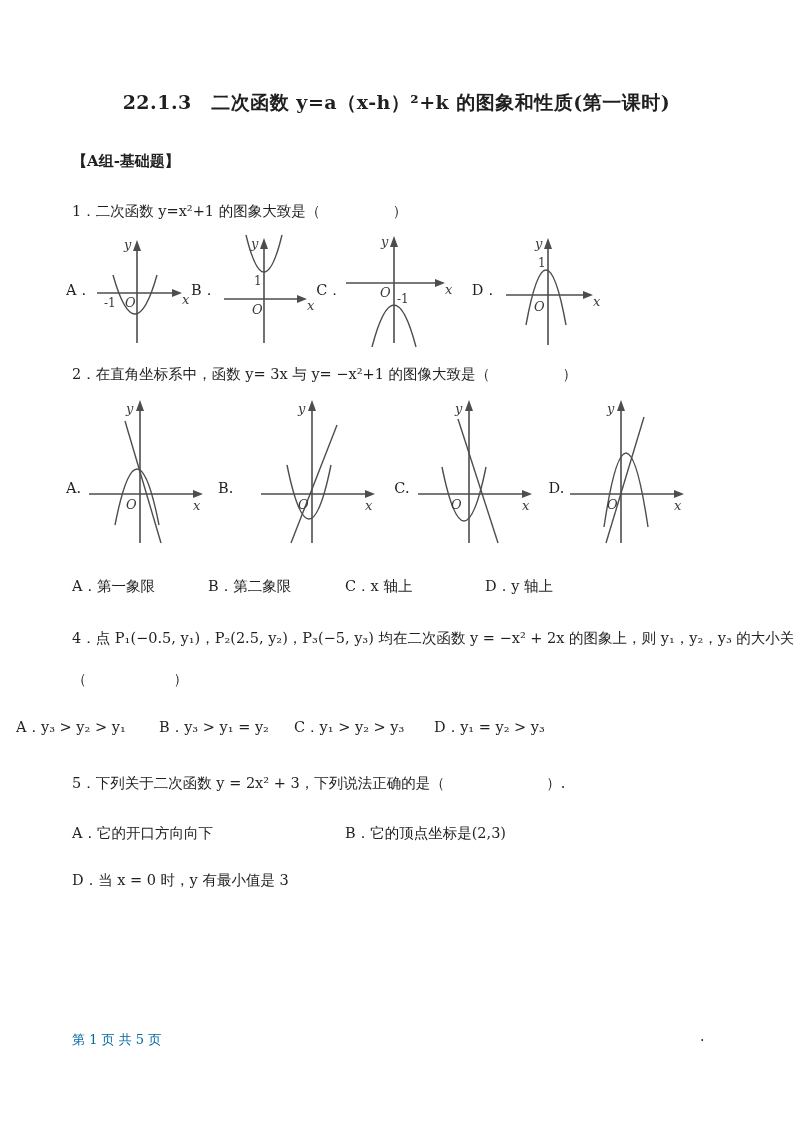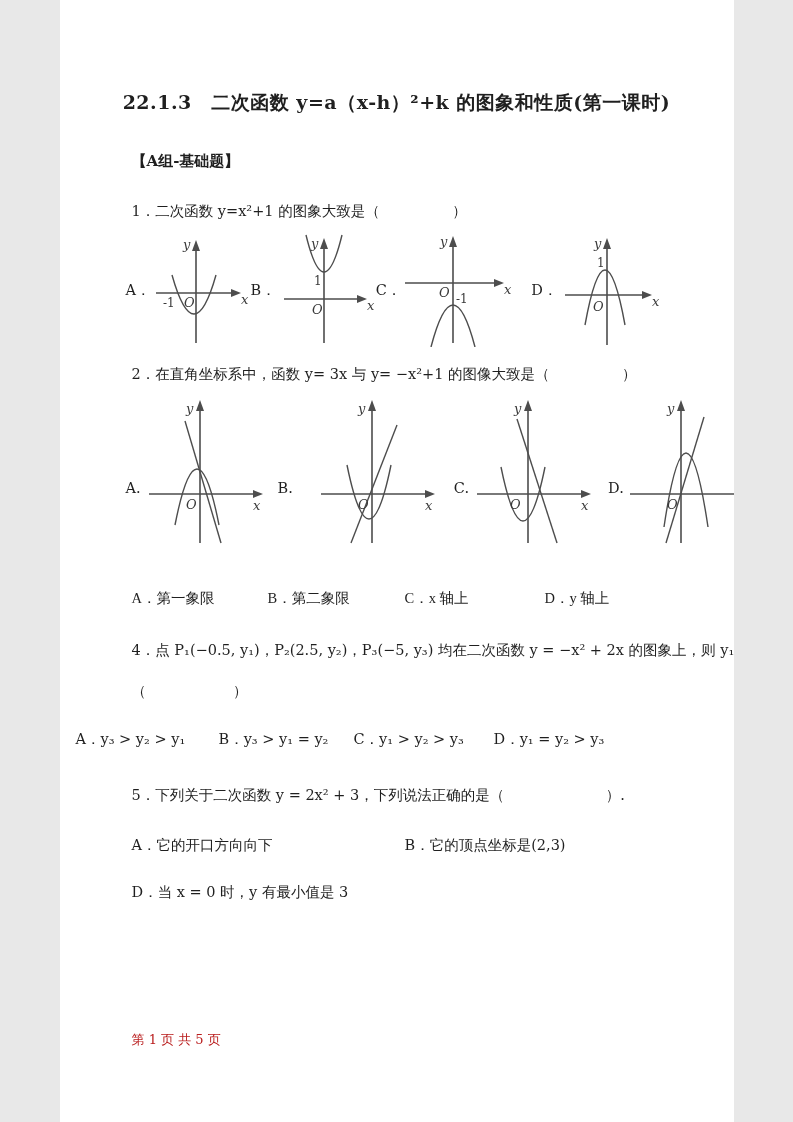--- a/index.html
+++ b/index.html
@@ -1,18 +1,18 @@
 <!DOCTYPE html>
 <html><head>
 <meta charset="utf-8">
 <style>
   html,body { margin:0; padding:0; background:#e8e8e8; }
   .page {
     position:relative;
-    width:674px; height:1122px;
+    width:793px; height:1122px;
     margin:0 auto;
     background:#ffffff;
     font-family:"DejaVu Serif","Liberation Serif",serif;
     color:#1f1f1f;
     overflow:hidden;
   }
   .title {
     padding-top:90px;
     text-align:center;
     font-size:19px;
@@ -55,33 +55,33 @@
   svg.graph .curve { stroke:#4d4d4d; stroke-width:1.4; fill:none; }
   svg.graph text { font-family:"DejaVu Serif","Liberation Serif",serif; fill:#3a3a3a; }
   svg.graph .math { font-style:italic; font-size:13px; }
   svg.graph .tick { font-size:12px; }
   .options-row {
     display:flex;
     margin-left:72px;
     font-size:14.5px;
     white-space:nowrap;
   }
-  .q3-options { margin-top:44px;font-family:Liberation Serif, serif; }
+  .q3-options { margin-top:32px; }
   .q4-options { margin-top:28px;margin-left:16px; }
   .q5-options1 { margin-top:30px; }
   .q5-options2 { margin-top:28px; }
   .opt-c1 { width:136px; }
   .opt-c2 { width:137px; }
   .opt-c3 { width:140px; }
   .opt-w  { width:273px; }
   .footer {
     position:absolute;
     left:72px; top:1031px;
     font-size:13px;
-    color:#b91c1c;
+    color:#0369a1;
   }
   .footer-dot {
     position:absolute;
     left:700px; top:1028px;
     font-size:14px;
   }
 </style>
 </head>
 <body>
 

